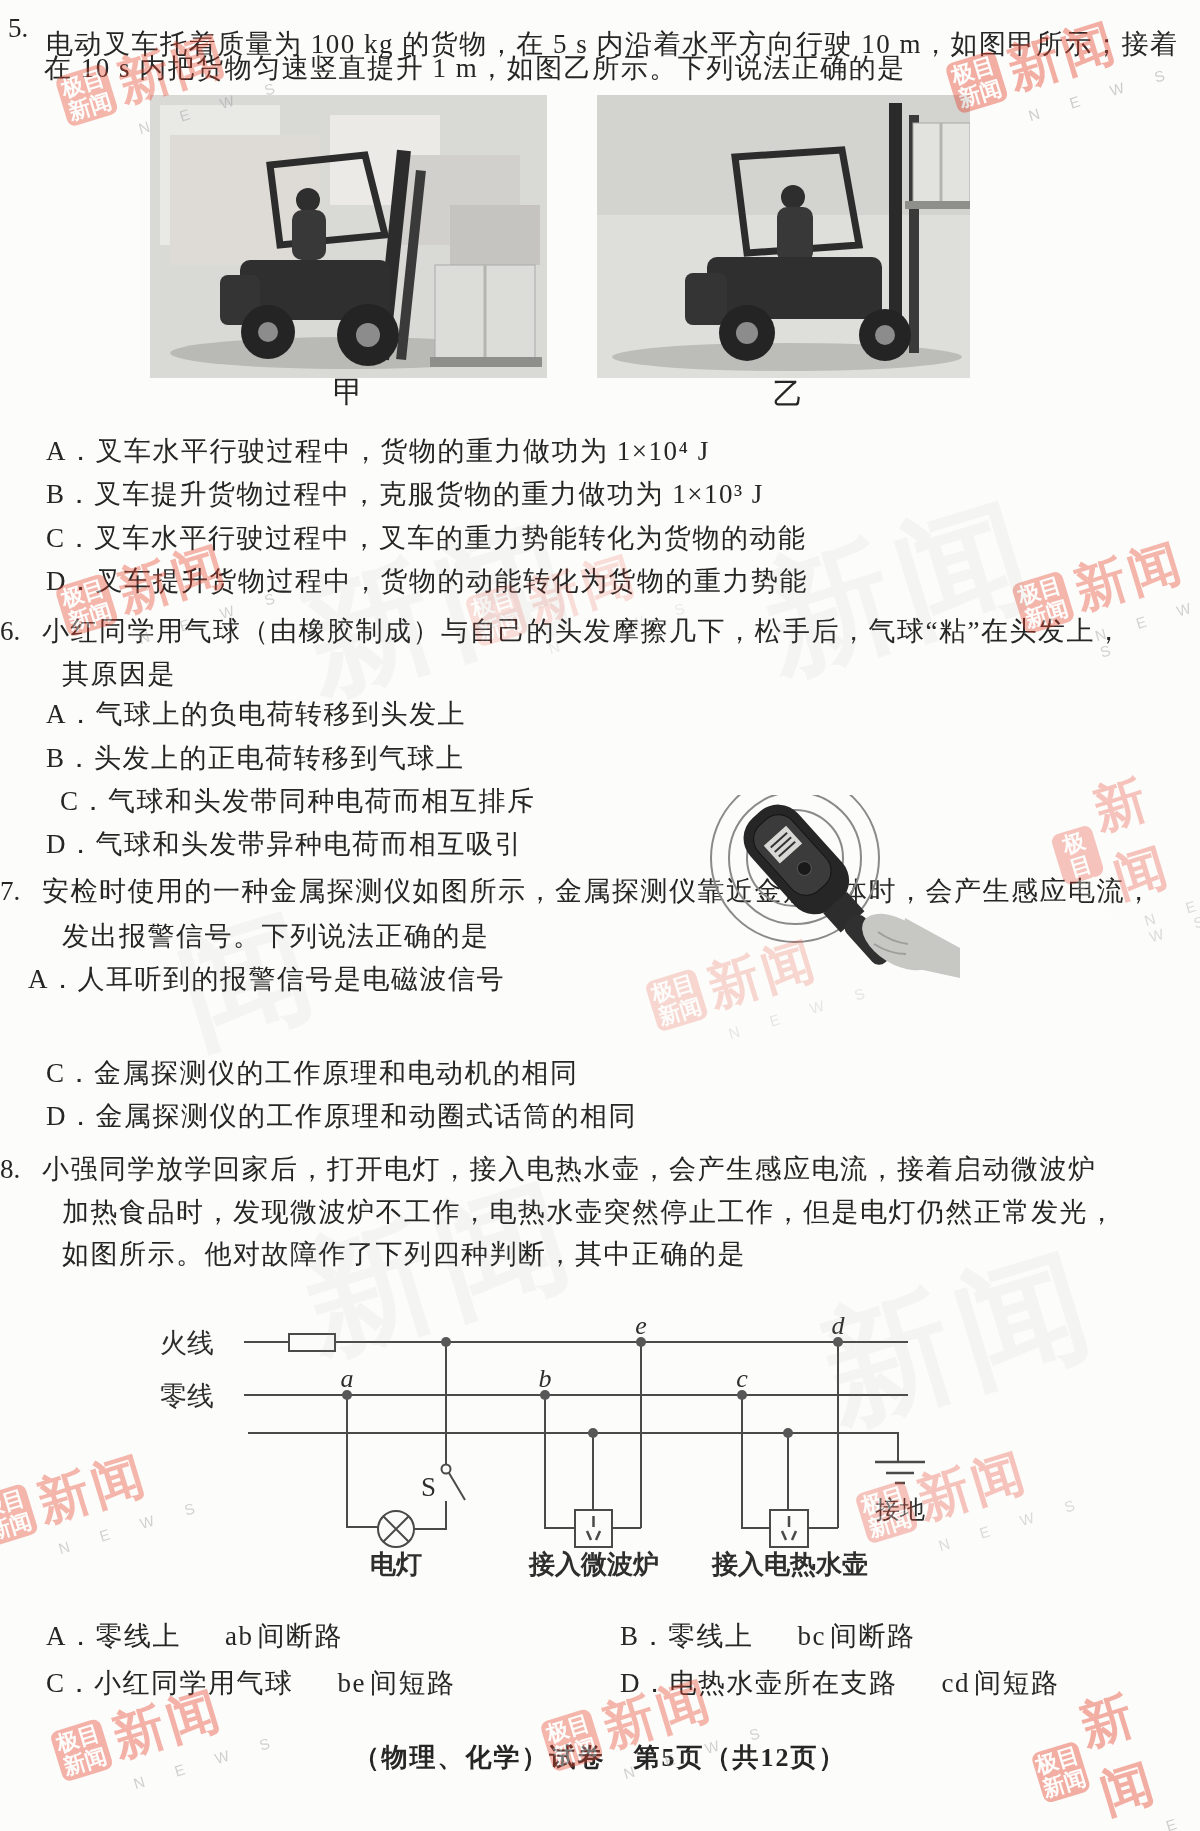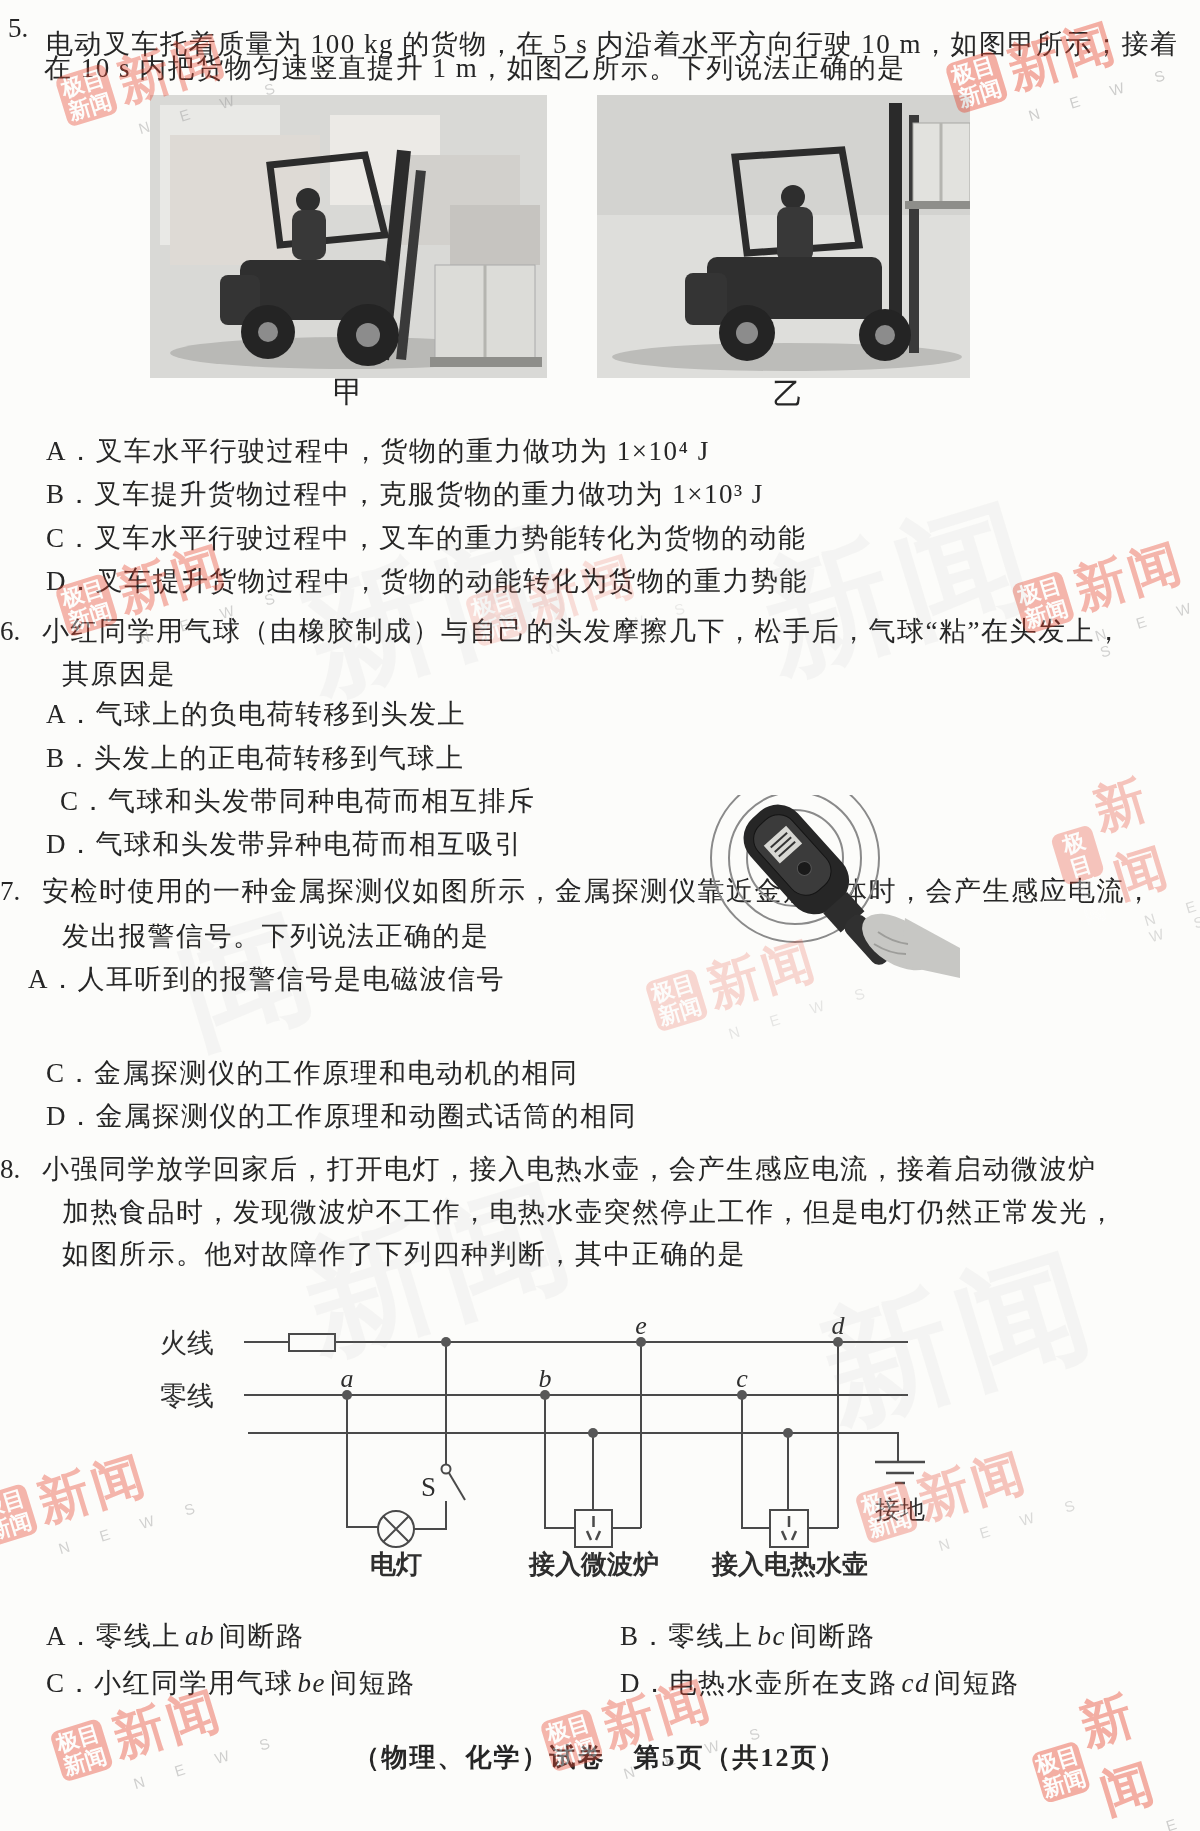--- a/index.html
+++ b/index.html
@@ -7,21 +7,21 @@
     position:relative;width:1200px;height:1831px;margin:0 auto;
     background:#fcfcfa;overflow:hidden;
     font-family:"Liberation Serif","DejaVu Serif",serif;
     color:#262626;
   }
   .tline{position:absolute;font-size:27px;line-height:32px;letter-spacing:1.5px;white-space:nowrap;}
   .qnum{position:absolute;font-size:27px;line-height:32px;}
   .opt{position:absolute;font-size:27px;line-height:32px;letter-spacing:1.5px;white-space:nowrap;}
   .caption{position:absolute;font-size:30px;width:60px;text-align:center;}
   .footer{position:absolute;left:0;width:1200px;text-align:center;font-size:26px;letter-spacing:2px;font-weight:bold;}
-  .em{font-style:italic;font-family:"Liberation Serif",serif;padding:0 4px;}
+  .em{font-family:"Liberation Serif",serif;padding:0 4px;margin-left:40px;}
   .photo{position:absolute;overflow:hidden;background:linear-gradient(#e3e3e1,#cfcfcd);}
   svg text{font-family:"Liberation Serif","DejaVu Serif",serif;fill:#2e2e2e;}
   .wm{position:absolute;transform:rotate(-17deg);pointer-events:none;}
   .wm .row{display:flex;align-items:center;gap:8px;}
   .wm .logo{width:52px;height:52px;background:#e8442e;border-radius:8px;color:#fff;
     font-size:22px;line-height:24px;text-align:center;padding-top:2px;box-sizing:border-box;
     font-family:"Liberation Sans",sans-serif;font-weight:bold;}
   .wm .brand{font-size:52px;font-weight:bold;color:#e8442e;letter-spacing:4px;
     font-family:"Liberation Sans",sans-serif;}
   .wm .latin{font-size:15px;color:#8d8d8d;letter-spacing:14px;margin:4px 0 0 66px;

